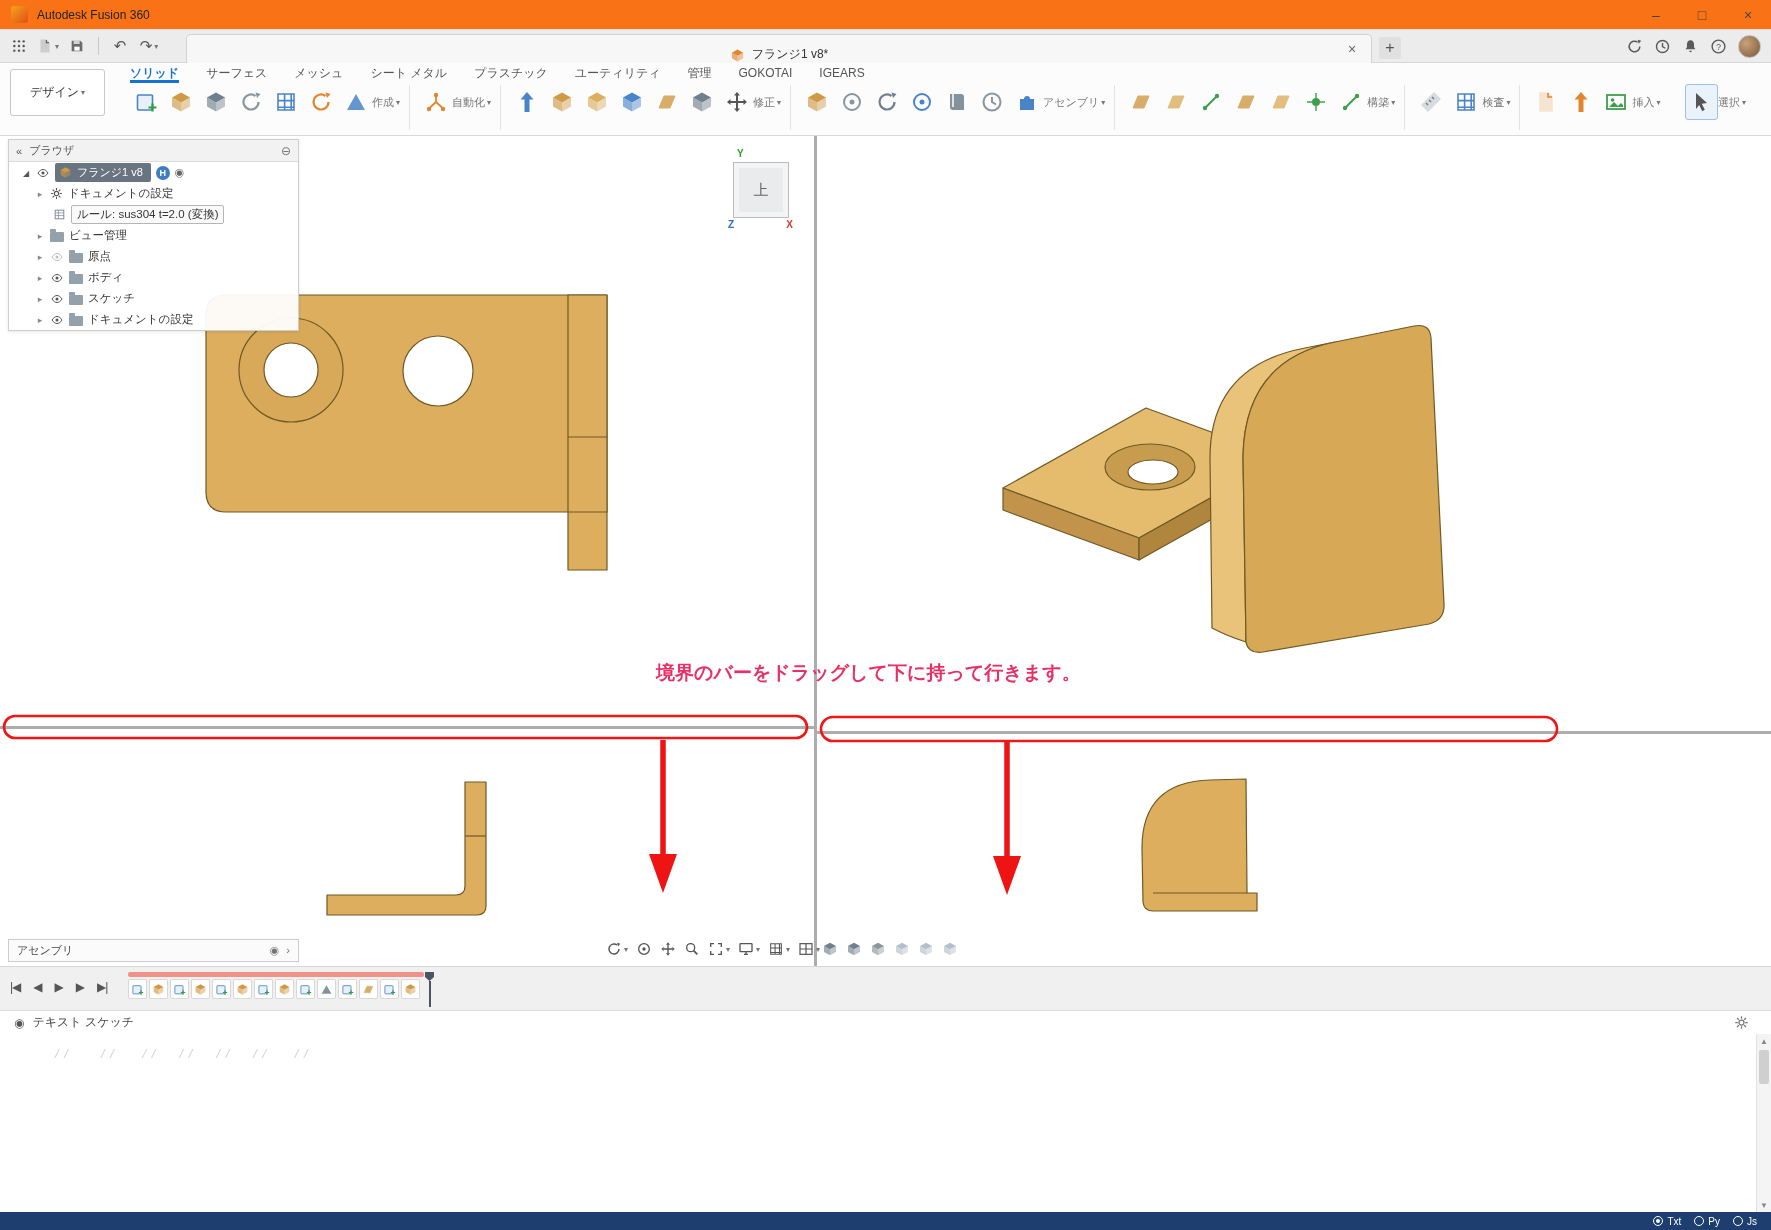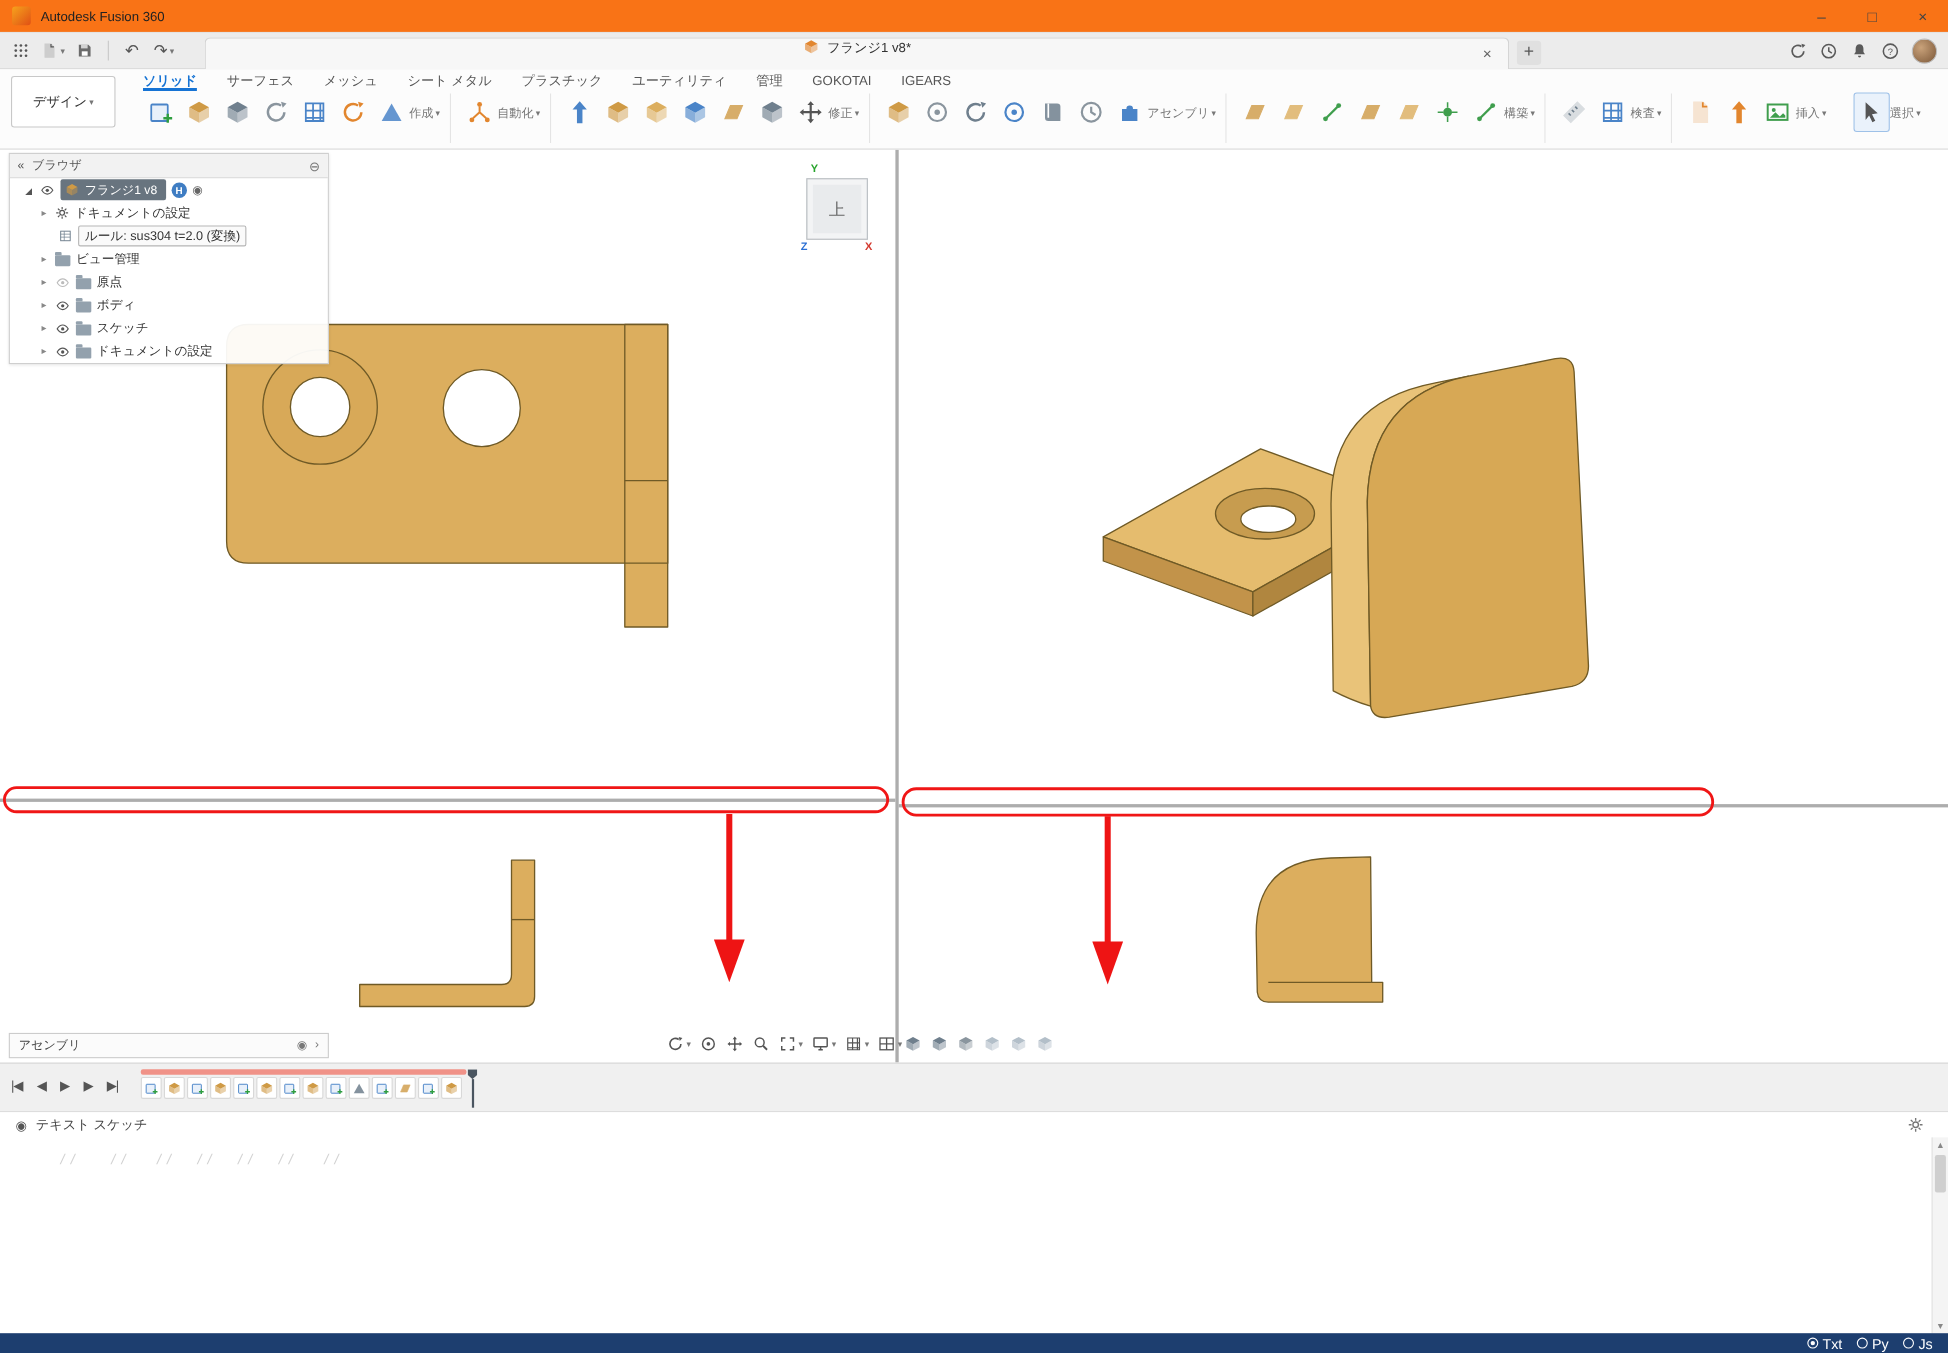--- a/index.html
+++ b/index.html
@@ -14,21 +14,21 @@
 .app-title{margin-left:9px;font-size:12px;color:#222}
 .win-controls{margin-left:auto;display:flex;height:100%}
 .winbtn{width:46px;height:100%;display:flex;align-items:center;justify-content:center;font-size:14px;color:#444}
 
 .tabbar{position:absolute;left:0;top:30px;width:100%;height:33px;background:#ececec;border-bottom:1px solid #d7d7d7;z-index:20}
 .qat{position:absolute;left:6px;top:0;height:32px;display:flex;align-items:center;gap:3px}
 .qbtn{height:26px;min-width:26px;padding:0 2px;display:flex;align-items:center;justify-content:center;border-radius:3px;color:#555;font-size:15px}
 .qbtn svg{width:16px;height:16px}
 .qsep{width:1px;height:18px;background:#c9c9c9;margin:0 5px}
 .drop::after{content:"▾";font-size:8px;color:#777;margin-left:2px}
-.doc-tab{position:absolute;left:186px;top:4px;width:1186px;height:29px;background:#f7f7f7;border:1px solid #d2d2d2;border-bottom:none;border-radius:5px 5px 0 0;display:flex;align-items:flex-start;justify-content:center;gap:7px;font-size:12px;color:#333}
+.doc-tab{position:absolute;left:186px;top:4px;width:1186px;height:29px;background:#f7f7f7;border:1px solid #d2d2d2;border-bottom:none;border-radius:5px 5px 0 0;display:flex;align-items:flex-end;justify-content:center;gap:7px;font-size:12px;color:#333}
 .doc-tab svg{width:15px;height:15px}
 .tab-close{position:absolute;right:10px;top:6px;font-size:14px;color:#666;width:18px;text-align:center}
 .newtab{position:absolute;left:1379px;top:7px;width:22px;height:22px;display:flex;align-items:center;justify-content:center;font-size:16px;color:#555;background:#e0e0e0;border-radius:3px}
 .tr-icons{position:absolute;right:10px;top:0;height:32px;display:flex;align-items:center;gap:11px}
 .tr-icons svg{width:17px;height:17px;color:#5a5a5a}
 .avatar{width:23px;height:23px;border-radius:50%;background:radial-gradient(circle at 35% 35%,#c9a27a,#7a5637);border:1px solid #bbb}
 
 .ribbon{position:absolute;left:0;top:63px;width:100%;height:73px;background:#fcfcfc;border-bottom:1px solid #d9d9d9;z-index:20}
 .ws-btn{position:absolute;left:10px;top:6px;width:95px;height:47px;background:#fff;border:1px solid #c8c8c8;border-radius:3px;display:flex;align-items:center;justify-content:center;font-size:12px;color:#333}
 .rtabs{position:absolute;left:130px;top:0;height:20px;display:flex;gap:27px;align-items:center;font-size:12px;color:#555}
@@ -95,21 +95,21 @@
 .tc-dot{font-size:12px;color:#555}
 .tc-gear{position:absolute;right:22px;top:4px;color:#777}
 .tc-gear svg{width:15px;height:15px}
 .tc-body{position:absolute;left:0;top:1034px;width:100%;height:178px;background:#fff;z-index:20}
 .ghost{position:absolute;left:55px;top:12px;font-size:13px;color:#d2d2d2;white-space:pre;letter-spacing:1px;font-style:italic}
 .scroll{position:absolute;right:0;top:0;width:15px;height:100%;background:#f4f4f4;border-left:1px solid #e2e2e2}
 .sar{position:absolute;left:0;width:14px;height:14px;font-size:8px;color:#888;display:flex;align-items:center;justify-content:center}
 .sthumb{position:absolute;left:2px;top:16px;width:10px;height:34px;background:#cfcfcf;border-radius:2px}
 
 .statusbar{position:absolute;left:0;top:1212px;width:100%;height:18px;background:#1d3e6f;display:flex;align-items:center;justify-content:flex-end;gap:13px;padding-right:14px;z-index:20}
-.sopt{display:flex;align-items:center;gap:4px;color:#fff;font-size:13px}
+.sopt{display:flex;align-items:center;gap:4px;color:#fff;font-size:10px}
 .radio{width:10px;height:10px;border: 1px solid #fff;border-radius:50%;position:relative}
 .radio.sel::after{content:"";position:absolute;left:2px;top:2px;width:4px;height:4px;background:#fff;border-radius:50%}
 </style>
 </head>
 <body>
 
 <svg style="position:absolute;width:0;height:0" aria-hidden="true">
 <defs>
 <symbol id="i-cube" viewBox="0 0 24 24">
         <path d="M12 2.5 21 7.5 12 12.5 3 7.5Z" fill="currentColor"></path>
@@ -789,20 +789,21 @@
   </div>
 
   <svg class="redsvg" width="1771" height="1230" viewBox="0 0 1771 1230">
     <rect x="4" y="716" width="803" height="22" rx="11" fill="none" stroke="#f01616" stroke-width="2.6"></rect>
     <rect x="821" y="717" width="736" height="24" rx="12" fill="none" stroke="#f01616" stroke-width="2.6"></rect>
     <line x1="663" y1="740" x2="663" y2="856" stroke="#ee1414" stroke-width="5.5"></line>
     <polygon points="649,854 677,854 663,893" fill="#ee1414"></polygon>
     <line x1="1007" y1="742" x2="1007" y2="858" stroke="#ee1414" stroke-width="5.5"></line>
     <polygon points="993,856 1021,856 1007,895" fill="#ee1414"></polygon>
   </svg>
+  <div class="anno">境界のバーをドラッグして下に持って行きます。</div>
 
   <div class="timeline">
     <div class="pbs">
       <span class="pb">|◀</span>
       <span class="pb">◀</span>
       <span class="pb">▶</span>
       <span class="pb">▶</span>
       <span class="pb">▶|</span>
     </div>
     <div class="fwrap">

